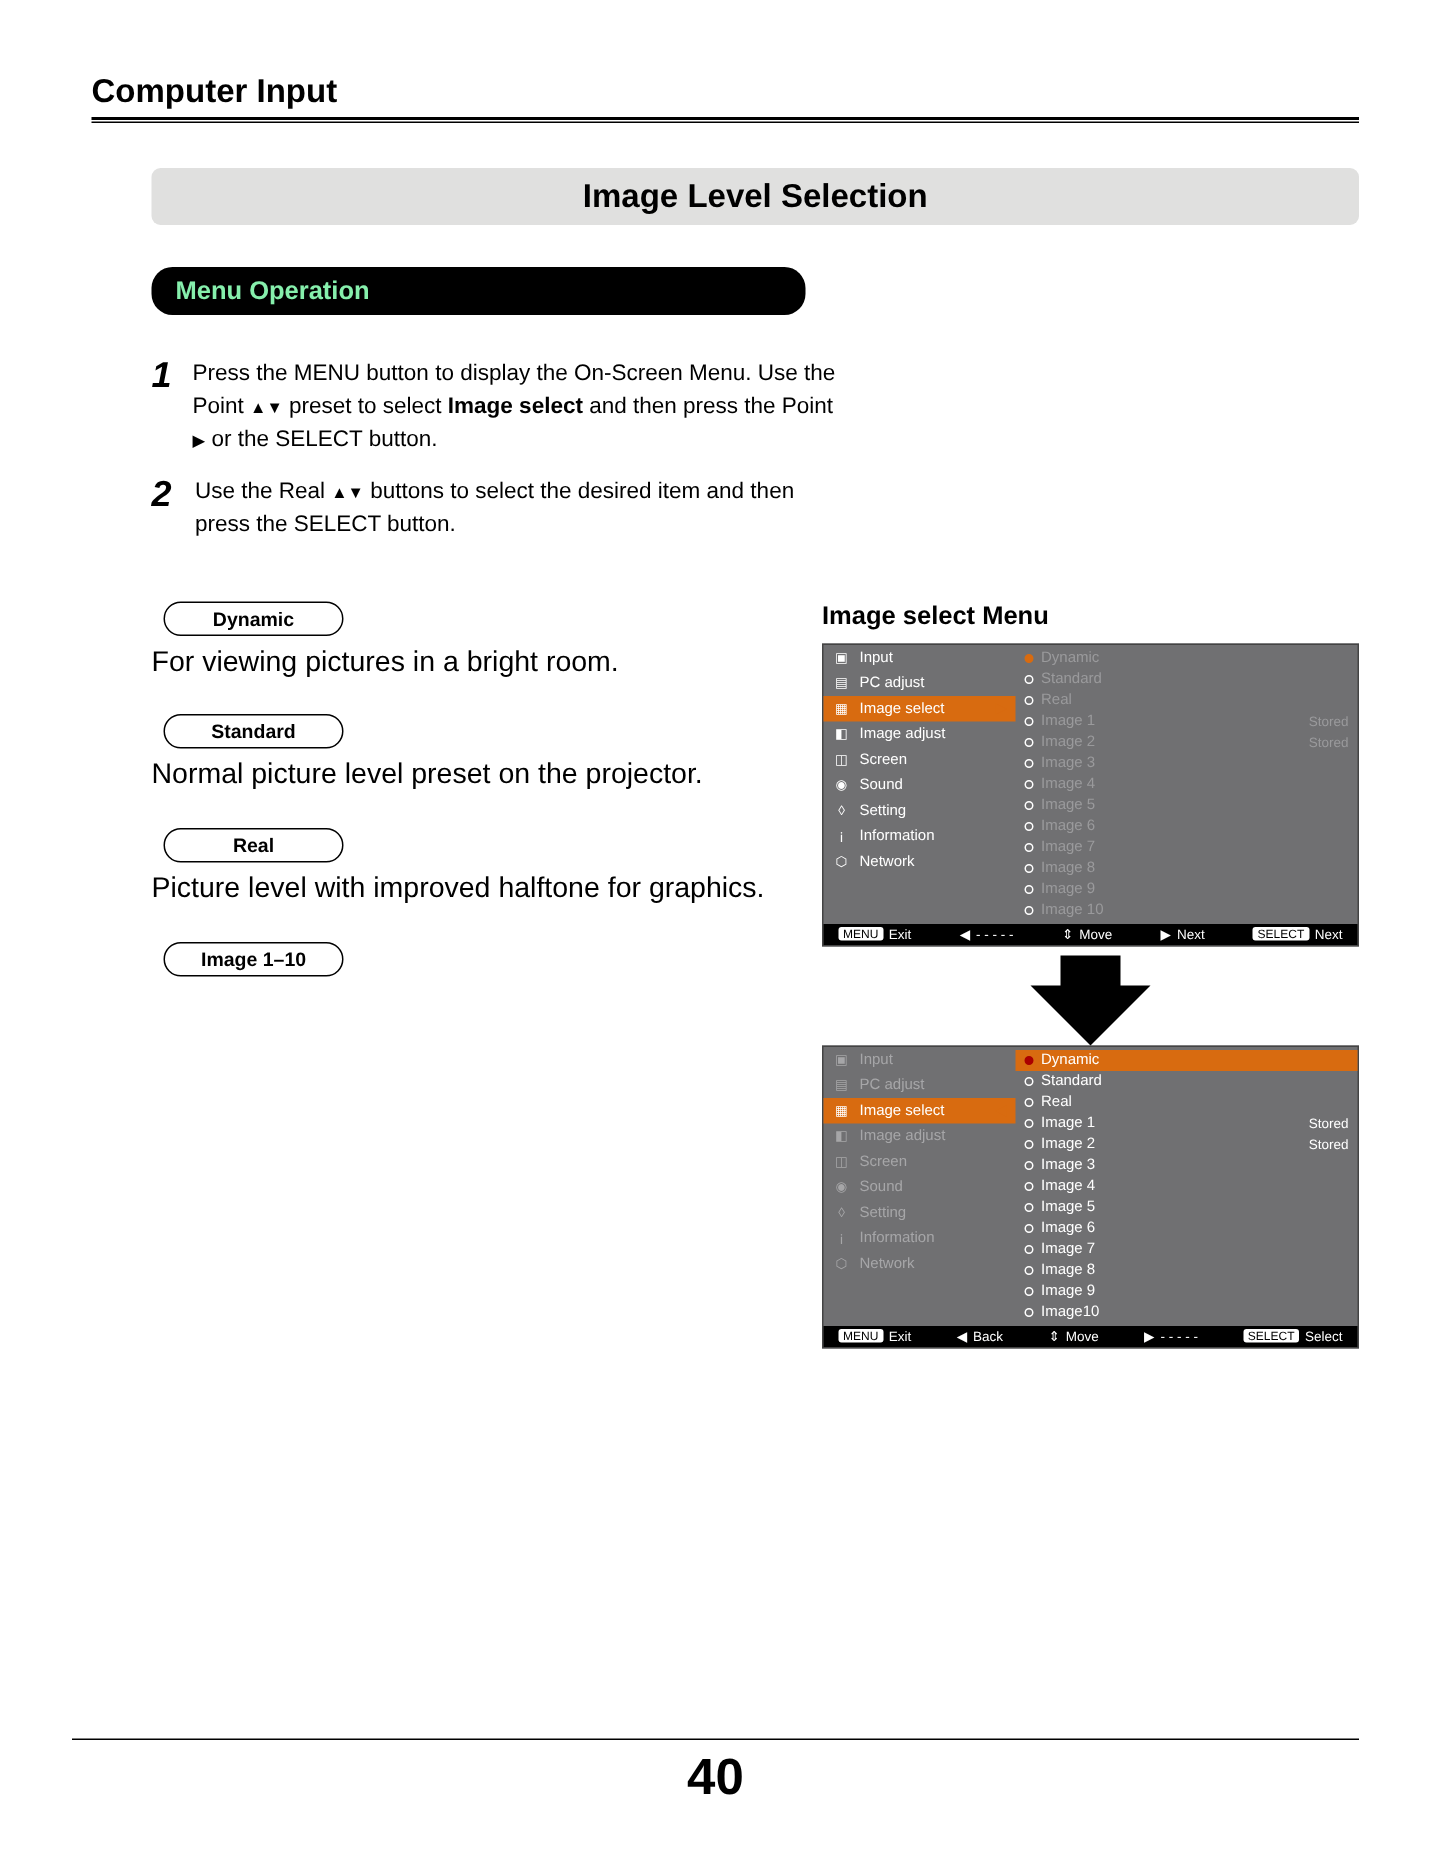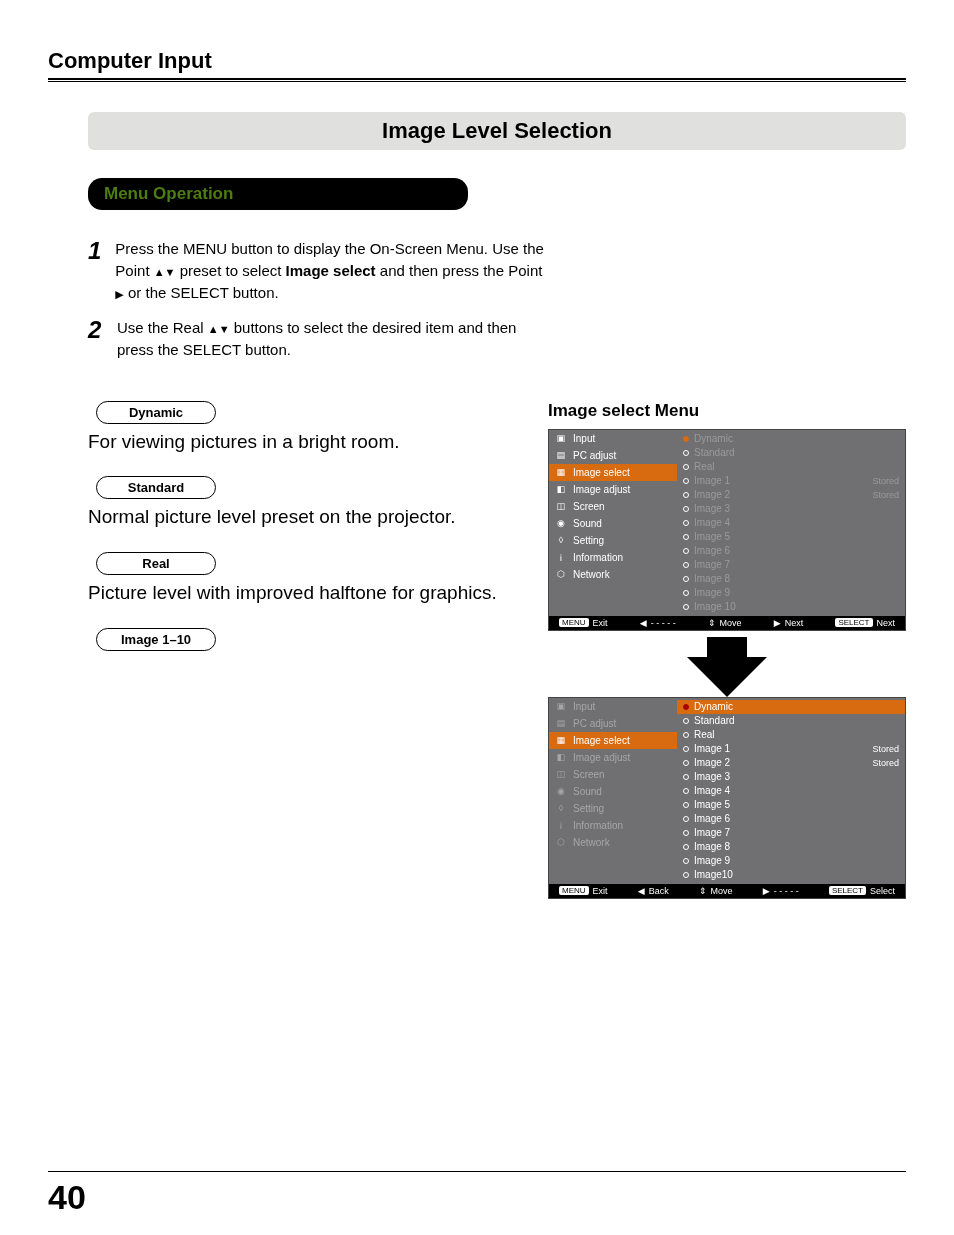--- a/index.html
+++ b/index.html
@@ -5,21 +5,21 @@
   * { box-sizing: border-box; margin: 0; padding: 0; }
   body {
     font-family: Arial, Helvetica, sans-serif;
     width: 954px;
     height: 1235px;
     background: #fff;
     color: #000;
     position: relative;
   }
   .page {
-    padding: 48px 48px 0 48px;
+    padding: 48px 48px 0 61px;
   }
   .chapter-title {
     font-size: 22px;
     font-weight: bold;
     margin-bottom: 4px;
   }
   .hr-double {
     border-top: 2px solid #000;
     border-bottom: 1px solid #000;
     height: 4px;
@@ -30,27 +30,27 @@
     text-align: center;
     font-size: 22px;
     font-weight: bold;
     padding: 6px 0;
     border-radius: 6px;
     margin-left: 40px;
     margin-bottom: 28px;
   }
   .black-pill {
     background: #000;
-    color: #4d7c0f;
+    color: #86efac;
     font-weight: bold;
     font-size: 17px;
     padding: 6px 16px;
     border-radius: 14px;
     display: inline-block;
-    width: 380px;
+    width: 436px;
     margin-left: 40px;
     margin-bottom: 28px;
   }
   .steps { margin-left: 40px; }
   .step { display: flex; gap: 14px; margin-bottom: 14px; max-width: 460px; }
   .step-num { font-size: 24px; font-weight: bold; font-style: italic; width: 20px; line-height: 1.1; }
   .step-text { font-size: 15px; line-height: 1.45; }
   .step-text .bold { font-weight: bold; }
   .triangle { font-size: 11px; }
   .columns { display: flex; margin-top: 40px; }
@@ -110,23 +110,24 @@
     width:0;height:0;border-left:40px solid transparent;border-right:40px solid transparent;border-top:40px solid #000;
     margin:0 auto; position:relative;
   }
   .big-arrow::before {
     content:""; position:absolute; top:-60px; left:-20px; width:40px; height:22px; background:#000;
   }
   .arrow-wrap { width:358px; height:66px; display:flex; align-items:flex-end; justify-content:center; }
   .dim2 { color:#9a9a9c; }
   .footer {
     position: absolute;
-    bottom: 18px;
+    bottom: 30px;
     left: 48px;
     right: 48px;
+    text-align: center;
   }
   .footer-line { border-top: 1px solid #000; margin-bottom: 6px; }
   .page-num { font-size: 34px; font-weight: bold; }
 </style>
 </head>
 <body>
 
 <div class="page">
   <div class="chapter-title">Computer Input</div>
   <div class="hr-double"></div>

